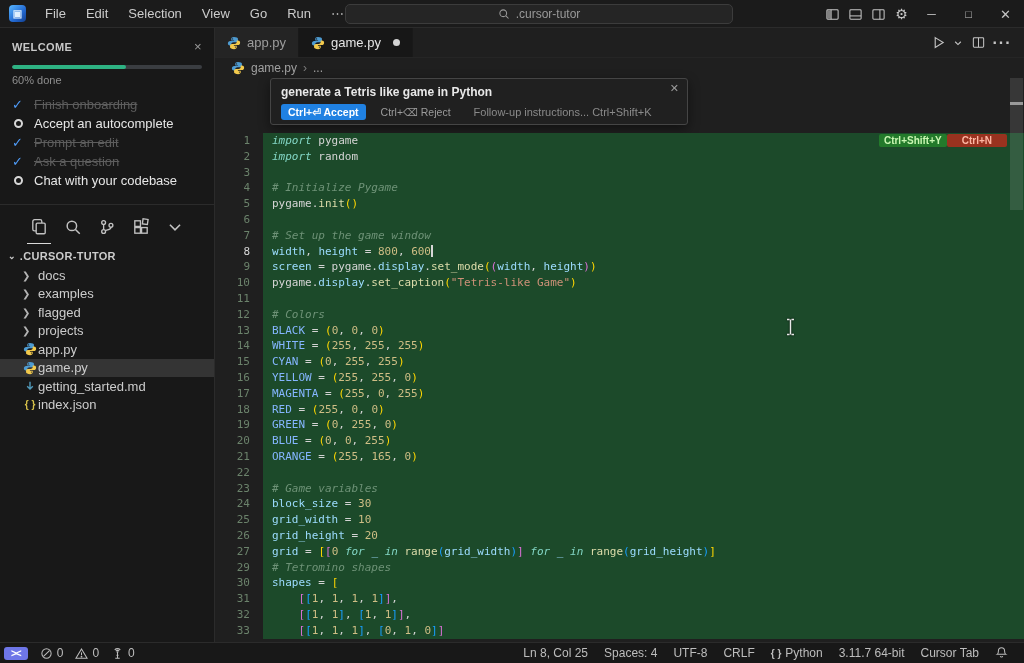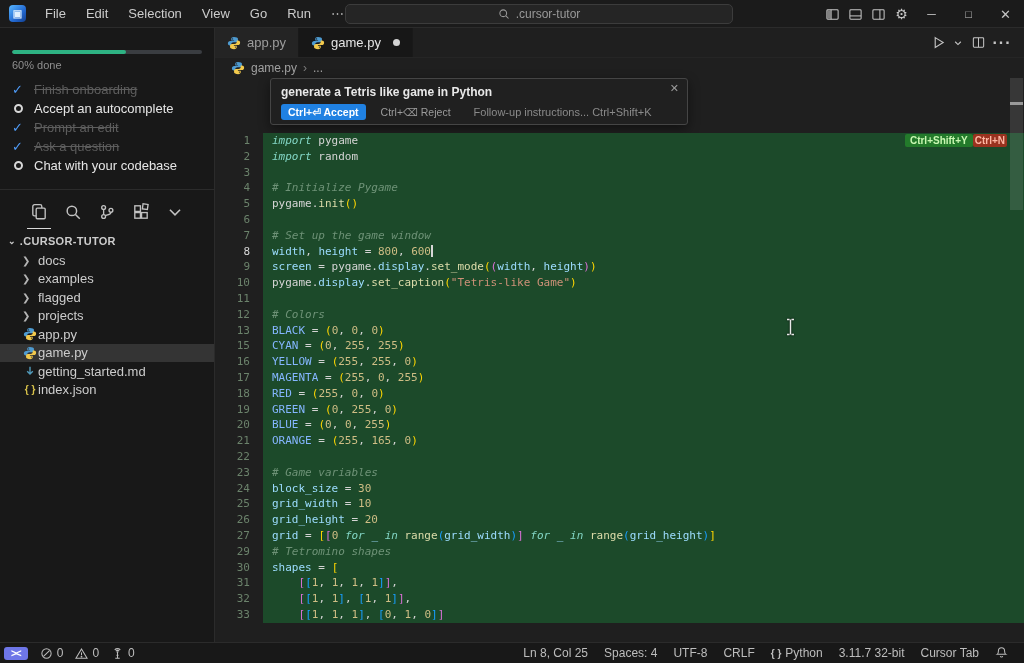--- a/index.html
+++ b/index.html
@@ -106,21 +106,21 @@
   .tok-nu { color:#cfbe85; }
   .tok-st { color:#ce9178; }
   .tok-pl { color:#d4d4d4; }
   .tok-b1 { color:#ffd700; }
   .tok-b2 { color:#da70d6; }
   .tok-b3 { color:#179fff; }
   .caret { display:inline-block; width:1.5px; height:12px; background:#d7d7d7; vertical-align:-2px; }
   .diff-badges { position:absolute; top:1px; right:17px; display:flex; gap:0; z-index:3;
     font-family:"Liberation Sans",sans-serif; font-size:10px; font-weight:bold; }
   .badge-accept { background:#237a2b; color:#c9f7b2; padding:1px 5px; border-radius:2px; }
-  .badge-reject { background:#99321f; color:#ffb7a3; padding:1px 2px; border-radius:2px; }
+  .badge-reject { background:#99321f; color:#ffb7a3; padding:1px 15px; border-radius:2px; }
 
   
   .scroll-thumb { position:absolute; right:1px; top:50px; width:13px; height:132px;
     background:rgba(255,255,255,.11); z-index:4; }
   .scroll-mark { position:absolute; right:1px; top:74px; width:13px; height:2.5px;
     background:rgba(235,235,235,.55); z-index:5; }
   .mouse-ibeam { position:absolute; left:570px; top:290px; z-index:6;
     filter:drop-shadow(0 0 1px rgba(0,0,0,.8)); }
 
   
@@ -193,20 +193,24 @@
       <div class="win-btn">
         <span style="font-size:13px;">✕</span>
       </div>
     </div>
 </div>
 
 <div class="main">
 
   <aside class="sidebar">
     <section class="welcome">
+      <div class="w-head">
+        <span>WELCOME</span>
+        <span class="w-close">×</span>
+      </div>
       <div class="progress">
         <div class="fill" id="progressFill" style="width: 60%;"></div>
       </div>
       <div class="p-label">60% done</div>
       <div id="checklist">
           <div class="chk-row">
             <span class="chk-check">✓</span>
             <span class="lbl-done">Finish onboarding</span>
           </div>
           <div class="chk-row">
@@ -443,20 +447,24 @@
           </div>
           <div class="code-row">
             <span class="ln">12</span>
             <span class="lc"><span class="tok-cm"># Colors</span></span>
           </div>
           <div class="code-row">
             <span class="ln">13</span>
             <span class="lc"><span class="tok-co">BLACK</span><span class="tok-pl"> = </span><span class="tok-b1">(</span><span class="tok-nu">0</span><span class="tok-pl">, </span><span class="tok-nu">0</span><span class="tok-pl">, </span><span class="tok-nu">0</span><span class="tok-b1">)</span></span>
           </div>
           <div class="code-row">
+            <span class="ln">14</span>
+            <span class="lc"><span class="tok-co">WHITE</span><span class="tok-pl"> = </span><span class="tok-b1">(</span><span class="tok-nu">255</span><span class="tok-pl">, </span><span class="tok-nu">255</span><span class="tok-pl">, </span><span class="tok-nu">255</span><span class="tok-b1">)</span></span>
+          </div>
+          <div class="code-row">
             <span class="ln">15</span>
             <span class="lc"><span class="tok-co">CYAN</span><span class="tok-pl"> = </span><span class="tok-b1">(</span><span class="tok-nu">0</span><span class="tok-pl">, </span><span class="tok-nu">255</span><span class="tok-pl">, </span><span class="tok-nu">255</span><span class="tok-b1">)</span></span>
           </div>
           <div class="code-row">
             <span class="ln">16</span>
             <span class="lc"><span class="tok-co">YELLOW</span><span class="tok-pl"> = </span><span class="tok-b1">(</span><span class="tok-nu">255</span><span class="tok-pl">, </span><span class="tok-nu">255</span><span class="tok-pl">, </span><span class="tok-nu">0</span><span class="tok-b1">)</span></span>
           </div>
           <div class="code-row">
             <span class="ln">17</span>
             <span class="lc"><span class="tok-co">MAGENTA</span><span class="tok-pl"> = </span><span class="tok-b1">(</span><span class="tok-nu">255</span><span class="tok-pl">, </span><span class="tok-nu">0</span><span class="tok-pl">, </span><span class="tok-nu">255</span><span class="tok-b1">)</span></span>
@@ -578,21 +586,21 @@
         <span>UTF-8</span>
       </div>
       <div class="sb-item">
         <span>CRLF</span>
       </div>
       <div class="sb-item">
         <span><span style="font-size:10px;font-weight:bold;">{ }</span></span>
         <span>Python</span>
       </div>
       <div class="sb-item">
-        <span>3.11.7 32-bit</span>
+        <span>3.11.7 64-bit</span>
       </div>
       <div class="sb-item">
         <span>Cursor Tab</span>
       </div>
       <div class="sb-item">
         <span>
           <svg width="13" height="13" viewBox="0 0 14 14" fill="none" stroke="currentColor" stroke-width="1.1">
             <path d="M7 1.8a3.3 3.3 0 0 0-3.3 3.3c0 3.1-1.3 3.9-1.3 3.9h9.2s-1.3-.8-1.3-3.9A3.3 3.3 0 0 0 7 1.8z M5.7 10.8a1.35 1.35 0 0 0 2.6 0"></path>
           </svg>
         </span>

